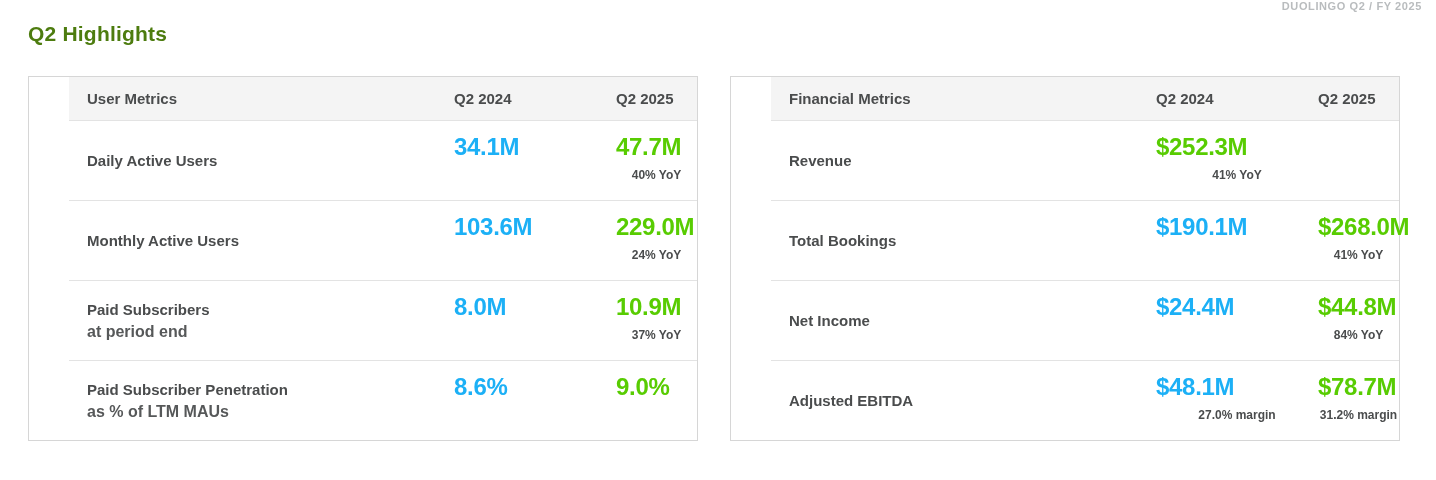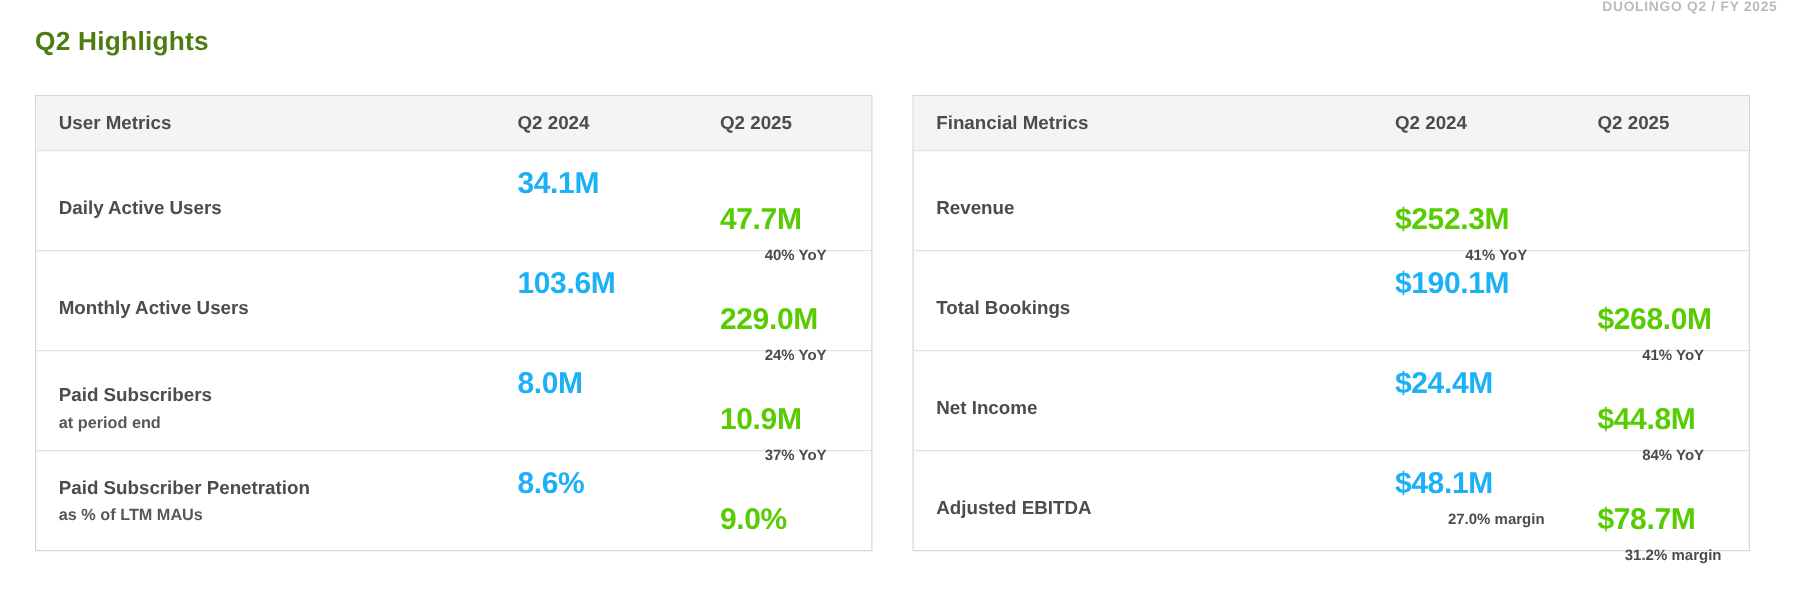--- a/index.html
+++ b/index.html
@@ -10,35 +10,35 @@
   }
   .watermark {
     position:absolute; top:0; right:14px;
     font-size:11px; font-weight:bold; color:#b9bcbe; letter-spacing:0.6px;
   }
   .title {
     position:absolute; top:22px; left:28px; margin:0;
     font-size:21px; font-weight:bold; color:#4d7c0f; letter-spacing:0.2px;
   }
   .tables { position:absolute; top:76px; left:28px; display:flex; gap:32px; }
-  .card { width:670px; border:1px solid #d6d6d6; background:#fff; box-sizing:border-box; }
+  .card { width:670px; border:1px solid #d6d6d6; background:#fff; box-sizing:border-box;padding-left:40px; }
   .row { display:grid; grid-template-columns:385px 162px 1fr; }
   .row + .row { border-top:1px solid #e3e3e3; }
   .row.head { background:#f4f4f4; height:43px; }
   .row.body { height:79px; }
   .cell { display:flex; flex-direction:column; justify-content:center; min-width:0; }
   .label-cell { padding-left:18px; padding-right:8px; }
   .thead { font-size:15px; font-weight:bold; color:#4a4c4d; }
   .metric-label { font-size:15px; font-weight:bold; color:#4a4c4d; }
-  .metric-sublabel { font-size:13px; font-weight:bold; color:#565859; margin-top:5px; }
+  .metric-sublabel { font-size:16px; font-weight:bold; color:#565859; margin-top:5px; }
   .metric-sublabel:empty { display:none; }
   .value-cell { justify-content:flex-start; padding-top:14px; }
   .value { font-size:24px; font-weight:bold; letter-spacing:-0.3px; line-height:1; }
   .value.blue { color:#1cb0f6; }
-  .value.green { color:#58cc02;margin-top:29px; }
+  .value.green { color:#58cc02; }
   .note { font-size:12px; font-weight:bold; color:#4a4c4d; margin-top:9px;text-align:center; }
   .note:empty { display:none; }
 </style>
 </head>
 <body>
 
 <div class="watermark">DUOLINGO Q2 / FY 2025</div>
 <h1 class="title">Q2 Highlights</h1>
 
 <div class="tables">

